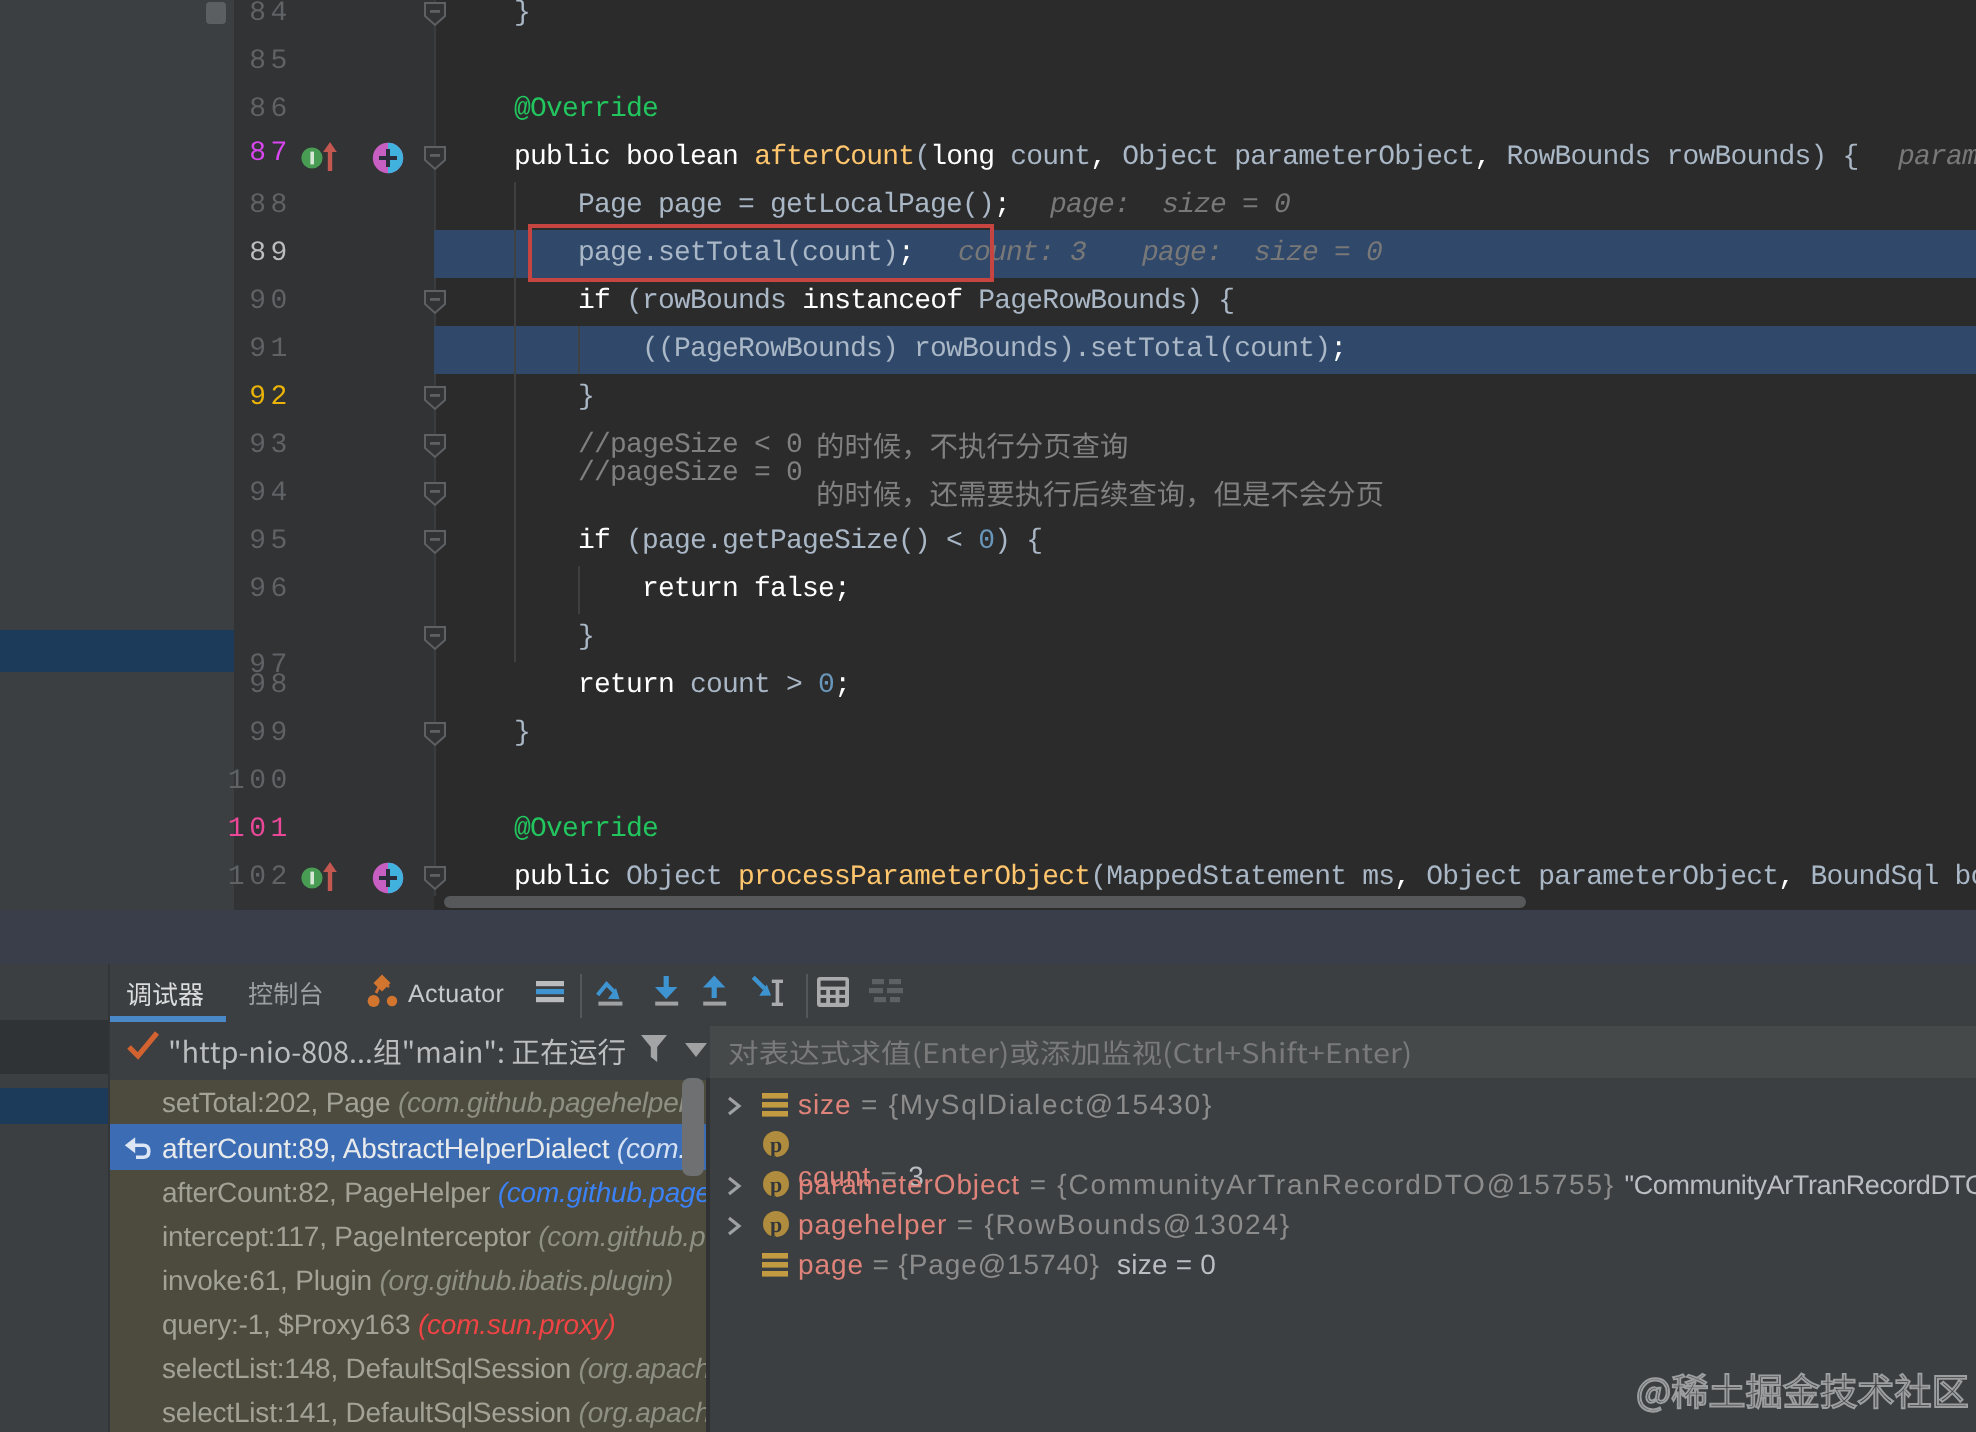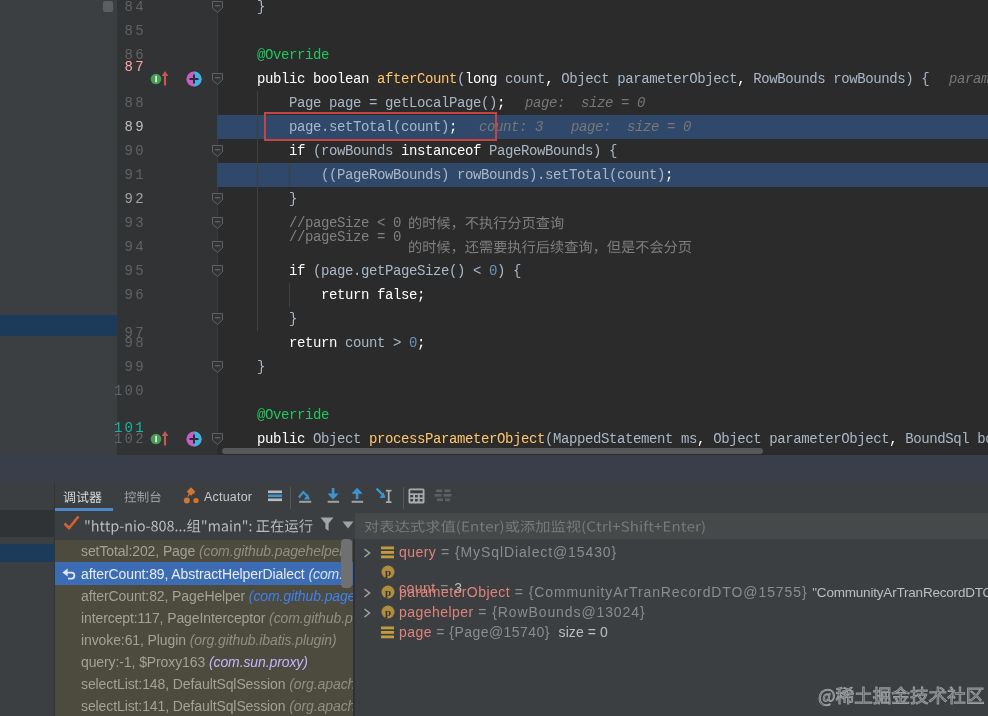--- a/index.html
+++ b/index.html
@@ -26,35 +26,35 @@
 <div class="ab" style="left:117px;top:0;width:100px;height:455px;background:#313335"></div>
 <div class="ab" style="left:217px;top:0;width:1px;height:448px;background:#3a3c3e"></div>
 <div class="ab" style="left:217px;top:115px;width:771px;height:24px;background:#30486A"></div>
 <div class="ab" style="left:217px;top:163px;width:771px;height:24px;background:#30486A"></div>
 <div class="ab" style="left:257px;top:91px;width:1px;height:240px;background:#3e4041;z-index:2"></div>
 <div class="ab" style="left:289px;top:163px;width:1px;height:24px;background:#3e4041;z-index:2"></div>
 <div class="ab" style="left:289px;top:283px;width:1px;height:24px;background:#3e4041;z-index:2"></div>
 <div class="ln" style="top:-5px;color:#606366">84</div>
 <div class="ln" style="top:19px;color:#606366">85</div>
 <div class="ln" style="top:43px;color:#606366">86</div>
-<div class="ln" style="top:55px;color:#fca5a5">87</div>
+<div class="ln" style="top:65px;color:#d946ef">87</div>
 <div class="ln" style="top:91px;color:#606366">88</div>
 <div class="ln" style="top:115px;color:#BDBDBD">89</div>
 <div class="ln" style="top:139px;color:#606366">90</div>
 <div class="ln" style="top:163px;color:#606366">91</div>
-<div class="ln" style="top:187px;color:#a3a3a3">92</div>
+<div class="ln" style="top:187px;color:#eab308">92</div>
 <div class="ln" style="top:211px;color:#606366">93</div>
 <div class="ln" style="top:235px;color:#606366">94</div>
 <div class="ln" style="top:259px;color:#606366">95</div>
 <div class="ln" style="top:283px;color:#606366">96</div>
 <div class="ln" style="top:321px;color:#606366">97</div>
 <div class="ln" style="top:331px;color:#606366">98</div>
 <div class="ln" style="top:355px;color:#606366">99</div>
 <div class="ln" style="top:379px;color:#606366">100</div>
-<div class="ln" style="top:416px;color:#14b8a6">101</div>
+<div class="ln" style="top:403px;color:#ec4899">101</div>
 <div class="ln" style="top:427px;color:#606366">102</div>
 <div class="code" style="top:-5px">    <span>}</span></div>
 <div class="code" style="top:43px">    <span class="a">@Override</span></div>
 <div class="code" style="top:67px">    <span class="k">public boolean</span> <span class="m">afterCount</span>(<span class="k">long</span> count<span class="k">,</span> Object parameterObject<span class="k">,</span> RowBounds rowBounds) {</div>
 <div class="code" style="top:91px">        Page page = getLocalPage()<span class="k">;</span></div>
 <div class="code" style="top:115px">        page.setTotal(count)<span class="k">;</span></div>
 <div class="code" style="top:139px">        <span class="k">if</span> (rowBounds <span class="k">instanceof</span> PageRowBounds) {</div>
 <div class="code" style="top:163px">            ((PageRowBounds) rowBounds).setTotal(count)<span class="k">;</span></div>
 <div class="code" style="top:187px">        }</div>
 <div class="code" style="top:211px">        <span class="c">//pageSize &lt; 0 </span></div>
@@ -233,37 +233,37 @@
     </g>
   </svg>
 <div class="ab" style="left:353px;top:539px;width:2px;height:177px;background:#2F3133"></div>
 <div class="ab" style="left:55px;top:540px;width:298px;height:176px;background:#4D4A3E"></div>
 <div class="ab" style="left:55px;top:562px;width:298px;height:23px;background:#3C6DB4"></div>
 <div class="frow" style="top:540px">setTotal:202, Page <i class="pk" style="color:#8F9084">(com.github.pagehelper)</i></div>
 <div class="frow" style="top:563px;color:#E8EAEC">afterCount:89, AbstractHelperDialect <i class="pk" style="color:#D5E1F2">(com.g</i></div>
 <div class="frow" style="top:585px">afterCount:82, PageHelper <i class="pk" style="color:#3b82f6">(com.github.page</i></div>
 <div class="frow" style="top:607px">intercept:117, PageInterceptor <i class="pk" style="color:#8F9084">(com.github.p</i></div>
 <div class="frow" style="top:629px">invoke:61, Plugin <i class="pk" style="color:#8F9084">(org.github.ibatis.plugin)</i></div>
-<div class="frow" style="top:651px">query:-1, $Proxy163 <i class="pk" style="color:#c4b5fd">(com.sun.proxy)</i></div>
+<div class="frow" style="top:651px">query:-1, $Proxy163 <i class="pk" style="color:#ef4444">(com.sun.proxy)</i></div>
 <div class="frow" style="top:673px">selectList:148, DefaultSqlSession <i class="pk" style="color:#8F9084">(org.apache</i></div>
 <div class="frow" style="top:695px">selectList:141, DefaultSqlSession <i class="pk" style="color:#8F9084">(org.apache</i></div>
 <svg class="ab" style="left:60.5px;top:564.5px;z-index:5" width="16" height="16" viewBox="0 0 16 16">
 <path d="M4 7.6 L10.6 7.6 Q13.4 7.6 13.4 10.6 Q13.4 13.6 10.6 13.6 L7 13.6" fill="none" stroke="#DCE6F5" stroke-width="1.8"></path>
 <path d="M6.6 3.6 L6.6 11.6 L1.4 7.6 Z" fill="#DCE6F5"></path>
   </svg>
 <div class="ab" style="left:341px;top:539px;width:11px;height:49px;background:#6E7072;border-radius:4px;z-index:6"></div>
 <svg class="ab" style="left:363px;top:548px;z-index:5" width="8" height="10" viewBox="0 0 8 10">
 <path d="M1.5 1 L6.5 5 L1.5 9" fill="none" stroke="#9EA0A2" stroke-width="1.6"></path>
   </svg>
 <svg class="ab" style="left:381px;top:546px;z-index:5" width="13" height="13" viewBox="0 0 13 13">
 <rect x="0" y="0.5" width="13" height="2.8" fill="#C29A41"></rect>
     <rect x="0" y="5" width="13" height="2.8" fill="#C29A41"></rect>
 <rect x="0" y="9.5" width="13" height="2.8" fill="#C29A41"></rect>
   </svg>
-<div class="vrow" style="left:399px;top:542px"><span class="vn">query</span><span class="vv"> = {MySqlDialect@15430}</span></div>
+<div class="vrow" style="left:399px;top:542px"><span class="vn">size</span><span class="vv"> = {MySqlDialect@15430}</span></div>
 <svg class="ab" style="left:381px;top:565px;z-index:5" width="14" height="14" viewBox="0 0 14 14">
 <circle cx="7" cy="7" r="6.5" fill="#B08C3E"></circle>
 <text x="7" y="11" font-family="Liberation Serif" font-size="11" fill="#33363A" text-anchor="middle" font-weight="bold">p</text>
   </svg>
 <div class="vrow" style="left:399px;top:578px"><span class="vn">count</span><span class="vv"> = <span class="vw">3</span></span></div>
 <svg class="ab" style="left:363px;top:588px;z-index:5" width="8" height="10" viewBox="0 0 8 10">
 <path d="M1.5 1 L6.5 5 L1.5 9" fill="none" stroke="#9EA0A2" stroke-width="1.6"></path>
   </svg>
 <svg class="ab" style="left:381px;top:585px;z-index:5" width="14" height="14" viewBox="0 0 14 14">
 <circle cx="7" cy="7" r="6.5" fill="#B08C3E"></circle>

